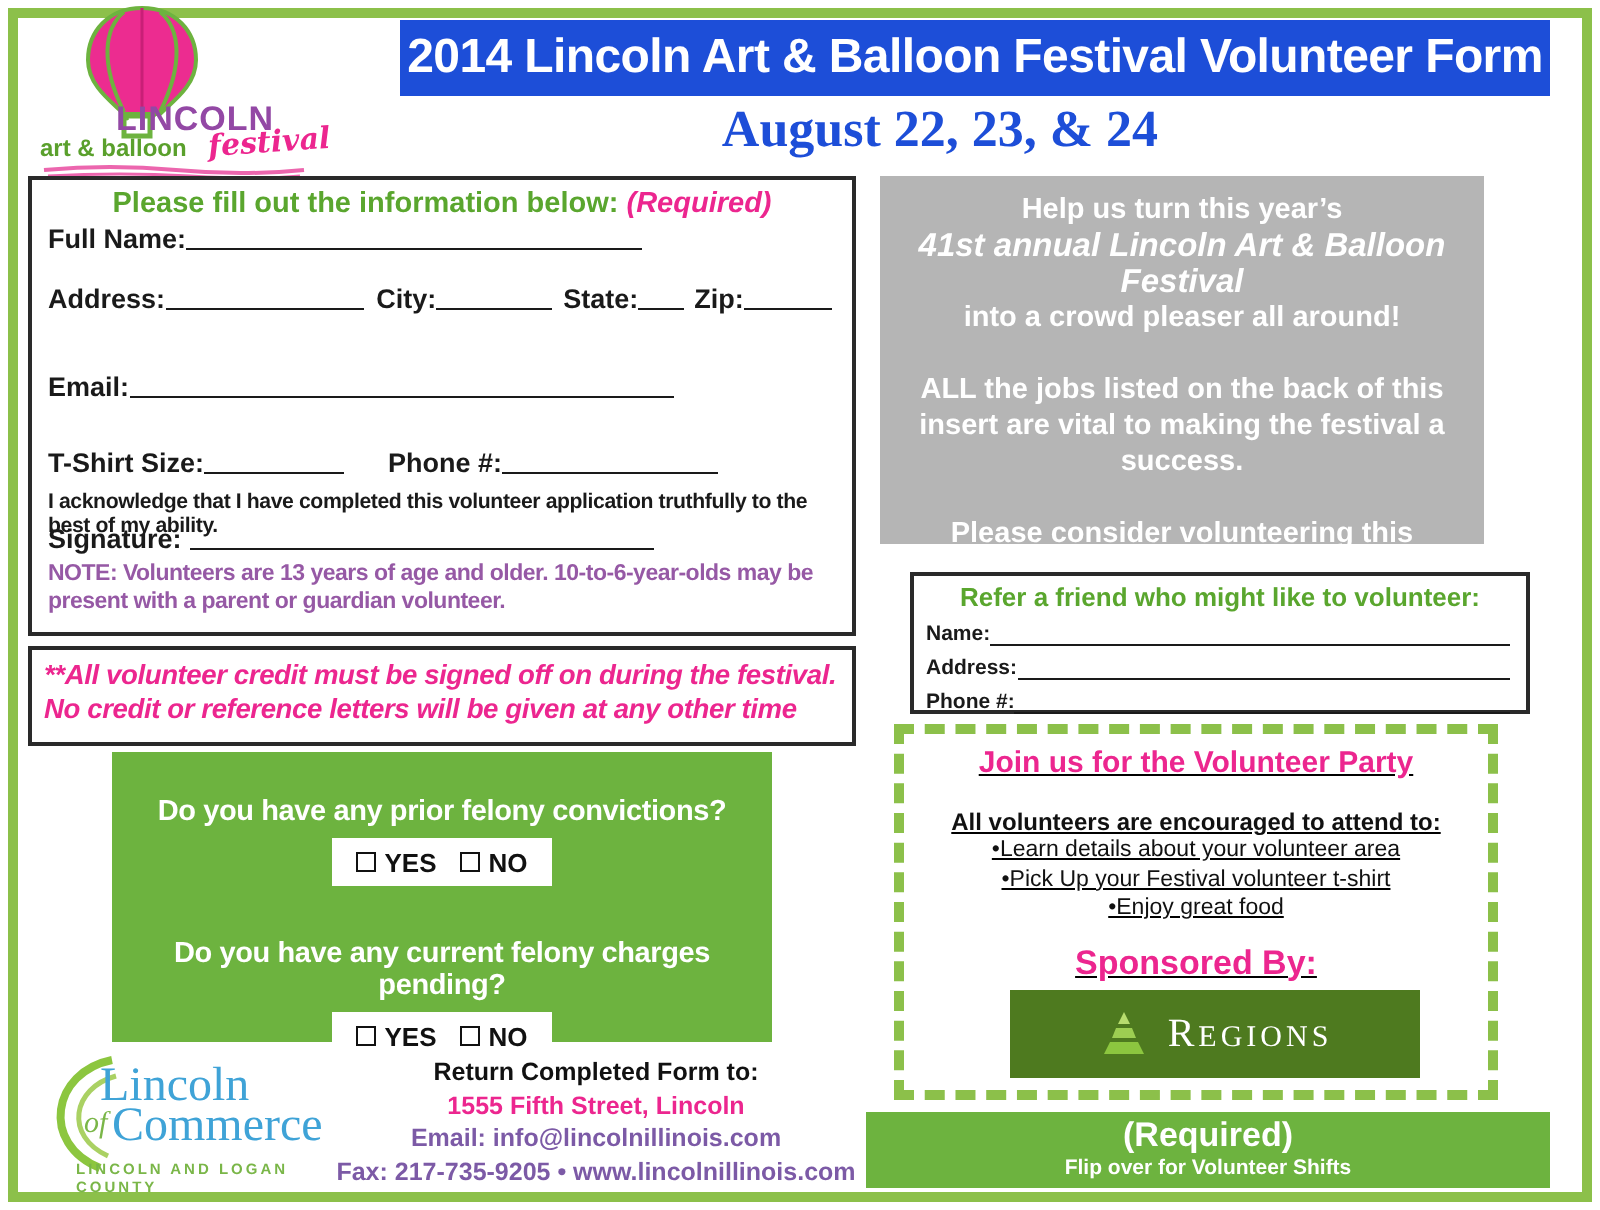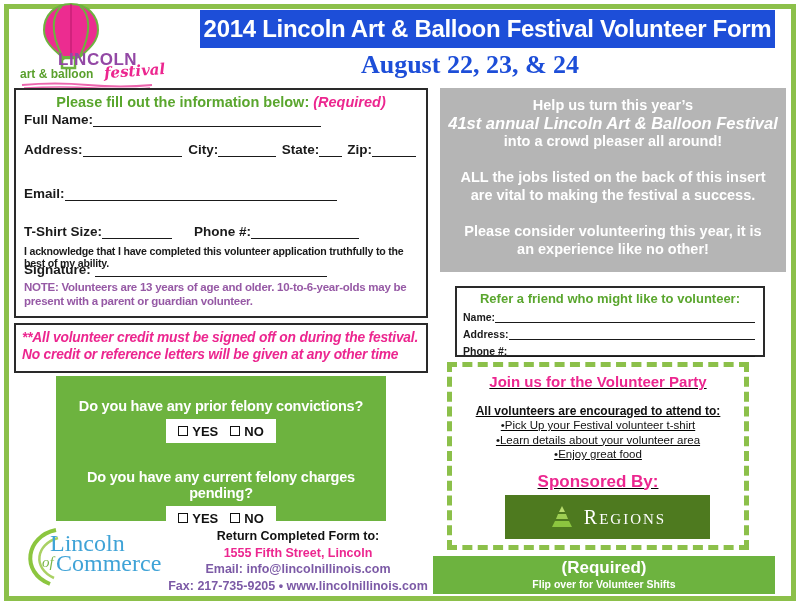--- a/index.html
+++ b/index.html
@@ -22,21 +22,21 @@
   .logo-sub { position:absolute; left:6px; top:65px; color:#5aa02c; font-weight:bold; font-size:12px; }
   .logo-script { position:absolute; left:90px; top:60px; color:#ec268f; font-family:"DejaVu Serif", serif;
     font-style:italic; font-weight:bold; font-size:15px; transform:rotate(-4deg); }
 
   
   .infobox { left:14px; top:88px; width:414px; height:230px; border:2px solid #2a2a2a; background:#fff; }
   .info-head { position:absolute; left:0; top:4px; width:100%; text-align:center; font-size:14.5px; font-weight:bold; }
   .info-head .g { color:#5aa62e; }
   .info-head .p { color:#ec268f; font-style:italic; }
   .frow { position:absolute; left:8px; right:10px; font-weight:bold; font-size:13.5px; color:#1a1a1a;
-    display:flex; align-items:flex-end; white-space:nowrap; }
+    display:flex; align-items:flex-start; white-space:nowrap; }
   .ul { display:inline-block; border-bottom:1.6px solid #1a1a1a; height:13px; }
   .smalltext { position:absolute; left:8px; right:6px; font-size:10.6px; font-weight:bold; color:#1a1a1a; letter-spacing:-0.2px; }
   .note { position:absolute; left:8px; right:8px; color:#9659a5; font-weight:bold; font-size:11.5px; letter-spacing:-0.25px; line-height:14px; }
 
   
   .creditbox { left:14px; top:323px; width:414px; height:50px; border:2px solid #2a2a2a; background:#fff;
     color:#ec268f; font-weight:bold; font-style:italic; font-size:13.8px; line-height:17px; padding:4px 6px; letter-spacing:-0.2px; }
 
   
   .felony { left:56px; top:376px; width:330px; height:145px; background:#6db33f; color:#fff; text-align:center; }
@@ -50,21 +50,21 @@
   
   .chamber { left:16px; top:528px; width:140px; height:70px; }
   .ch-line1 { position:absolute; left:34px; top:2px; font-family:"Liberation Serif", serif; color:#3fa3d7; font-size:24px; }
   .ch-of { position:absolute; left:26px; top:26px; font-family:"Liberation Serif", serif; font-style:italic; color:#7ab648; font-size:15px; }
   .ch-line2 { position:absolute; left:40px; top:22px; font-family:"Liberation Serif", serif; color:#3fa3d7; font-size:24px; }
   .ch-tag { position:absolute; left:22px; top:52px; color:#7ab648; font-size:7.5px; font-weight:bold; letter-spacing:1.5px; }
   .returnblk { left:158px; top:528px; width:280px; text-align:center; font-weight:bold; font-size:12.5px; line-height:16.5px; }
   .r-black { color:#111; } .r-pink { color:#ec268f; } .r-purple { color:#7c5aa6; }
 
   
-  .graybox { left:440px; top:88px; width:346px; height:184px; background:#b5b5b5; color:#fff; text-align:center;
+  .graybox { left:440px; top:88px; width:302px; height:184px; background:#b5b5b5; color:#fff; text-align:center;
     font-weight:bold; font-size:14.5px; line-height:18px; padding-top:8px; }
   .graybox .it { font-style:italic; font-size:16.5px; }
   .graybox p { margin-bottom:18px; }
   .graybox p.tight { margin-bottom:0; }
 
   .refer { left:455px; top:286px; width:310px; height:71px; border:2px solid #2a2a2a; background:#fff; }
   .refer-head { position:absolute; top:3px; width:100%; text-align:center; color:#5aa62e; font-weight:bold; font-size:13px; }
   .rrow { position:absolute; left:6px; right:8px; font-weight:bold; font-size:10.5px; color:#1a1a1a; display:flex; align-items:flex-end; }
   .rul { flex:1; border-bottom:1.4px solid #1a1a1a; height:10px; }
 
@@ -177,20 +177,21 @@
 </div>
 
 <div class="abs chamber">
   <svg width="46" height="62" viewBox="0 0 46 62" style="position:absolute;left:0;top:0;">
     <path d="M40 2 C10 8 4 44 34 56" fill="none" stroke="#8cc63f" stroke-width="4"></path>
     <path d="M42 10 C20 16 16 40 38 50" fill="none" stroke="#aad163" stroke-width="2.5"></path>
   </svg>
   <div class="ch-line1">Lincoln</div>
   <div class="ch-of">of</div>
   <div class="ch-line2">Commerce</div>
+  <div class="ch-tag">LINCOLN AND LOGAN COUNTY</div>
 </div>
 
 <div class="abs returnblk">
   <div class="r-black">Return Completed Form to:</div>
   <div class="r-pink">1555 Fifth Street, Lincoln</div>
   <div class="r-purple">Email: info@lincolnillinois.com</div>
   <div class="r-purple">Fax: 217-735-9205 • www.lincolnillinois.com</div>
 </div>
 
 <div class="abs graybox">
@@ -213,22 +214,22 @@
   </div>
   <div class="rrow" style="top:57px;">
     <span>Phone #:</span>
     <span class="rul"></span>
   </div>
 </div>
 
 <div class="abs party">
   <div class="party-head">Join us for the Volunteer Party</div>
   <div class="party-attend">All volunteers are encouraged to attend to:</div>
+  <div class="party-b">•Learn details about your volunteer area</div>
   <div class="party-b">•Pick Up your Festival volunteer t-shirt</div>
-  <div class="party-b">•Learn details about your volunteer area</div>
   <div class="party-b">•Enjoy great food</div>
   <div class="party-spon">Sponsored By:</div>
   <div class="regions">
     <svg width="26" height="22" viewBox="0 0 26 22">
       <polygon points="13,0 16,6 10,6" fill="#b7dc6e"></polygon>
       <polygon points="9,8 17,8 19,13 7,13" fill="#9dce52"></polygon>
       <polygon points="6,15 20,15 23,21 3,21" fill="#8cc63f"></polygon>
     </svg>
     <span class="regions-word">REGIONS</span>
   </div>

